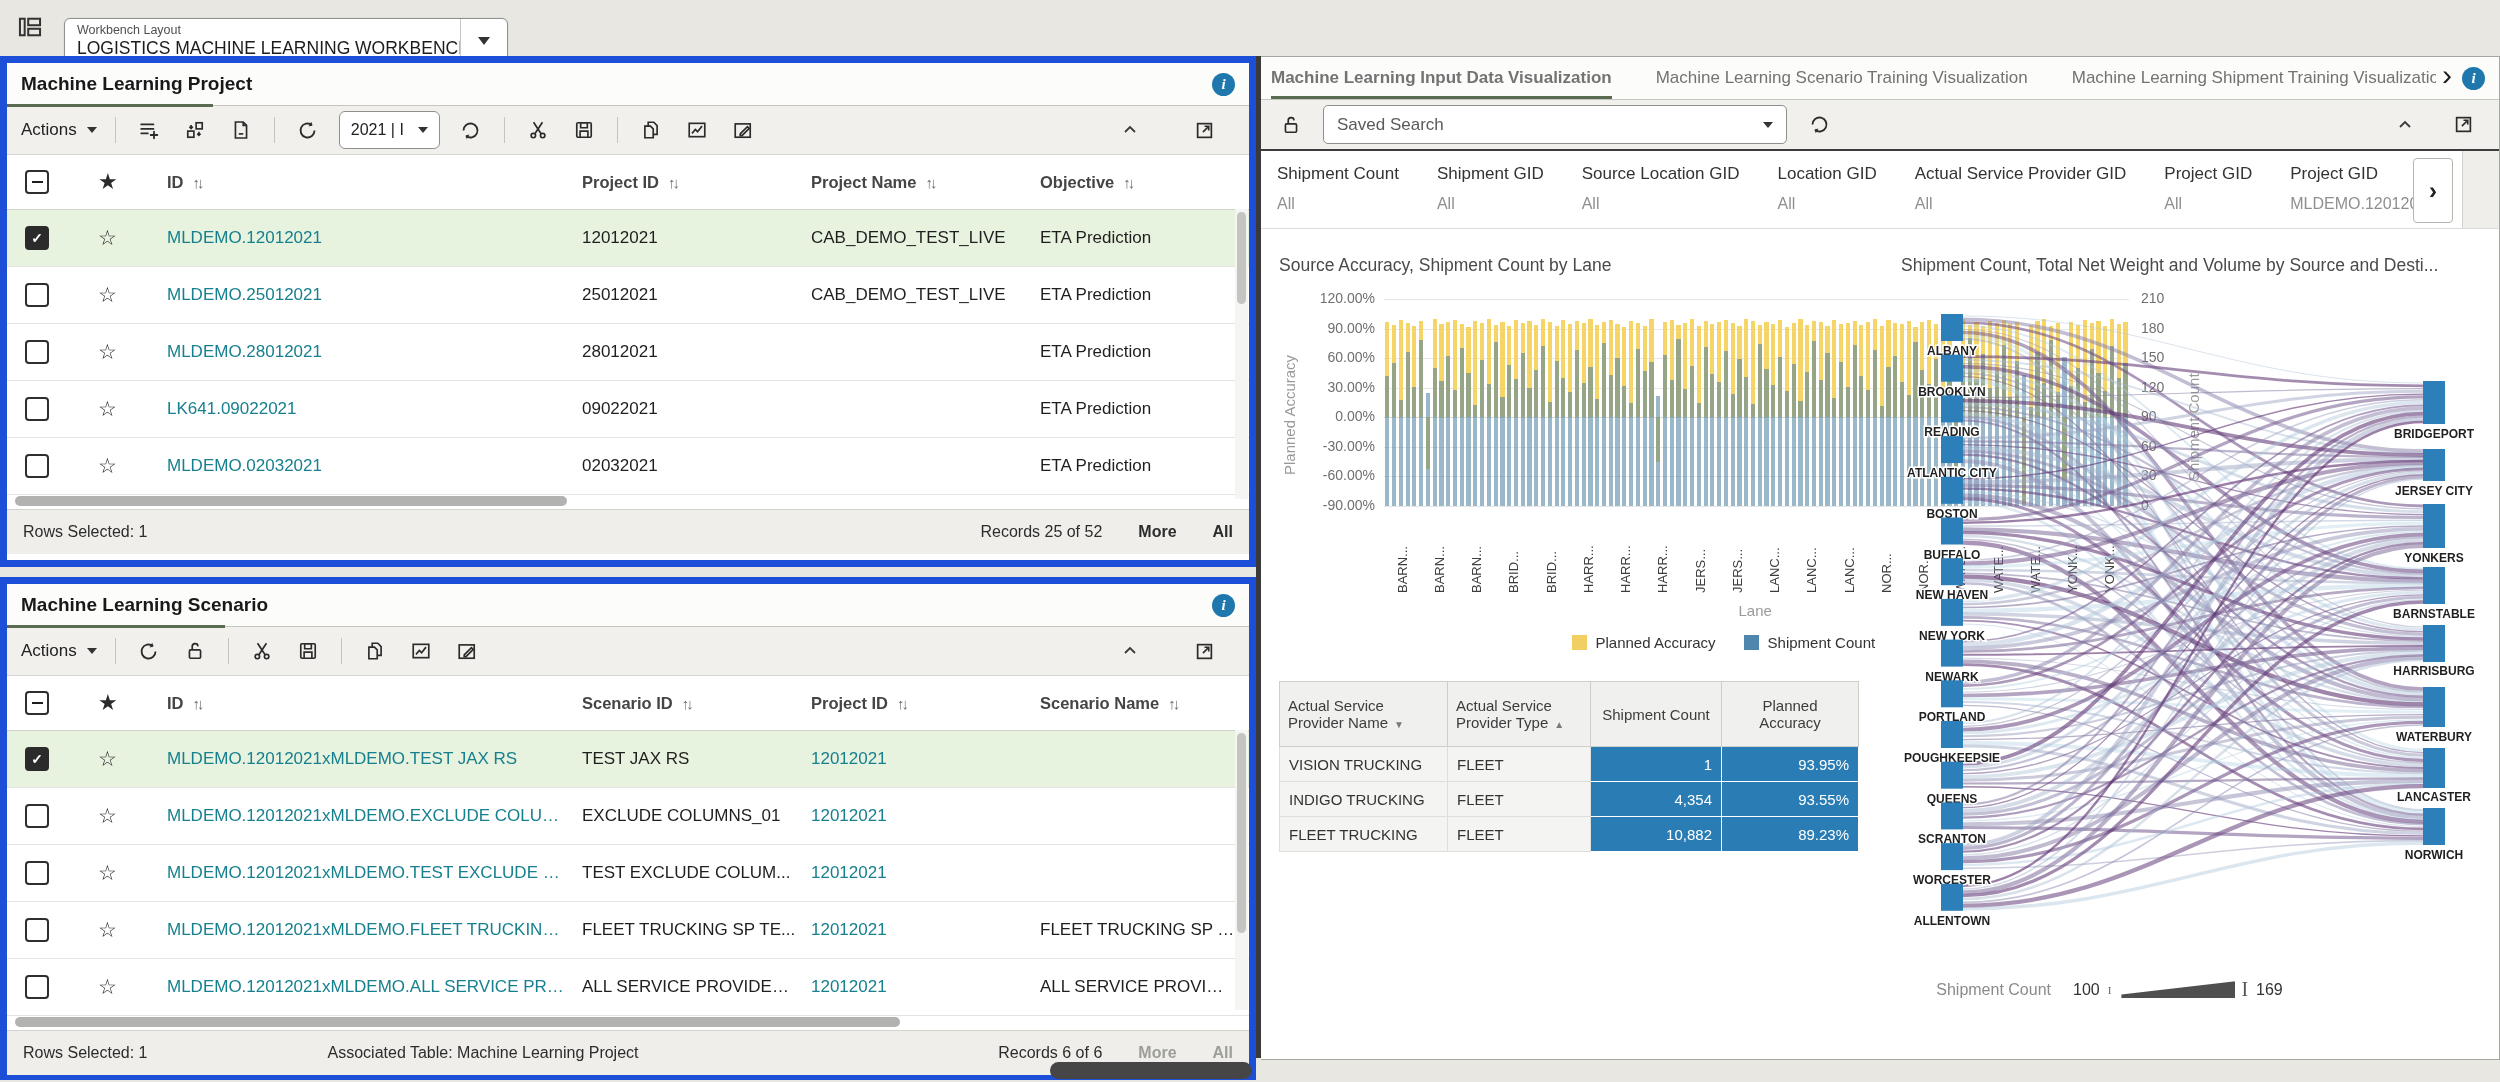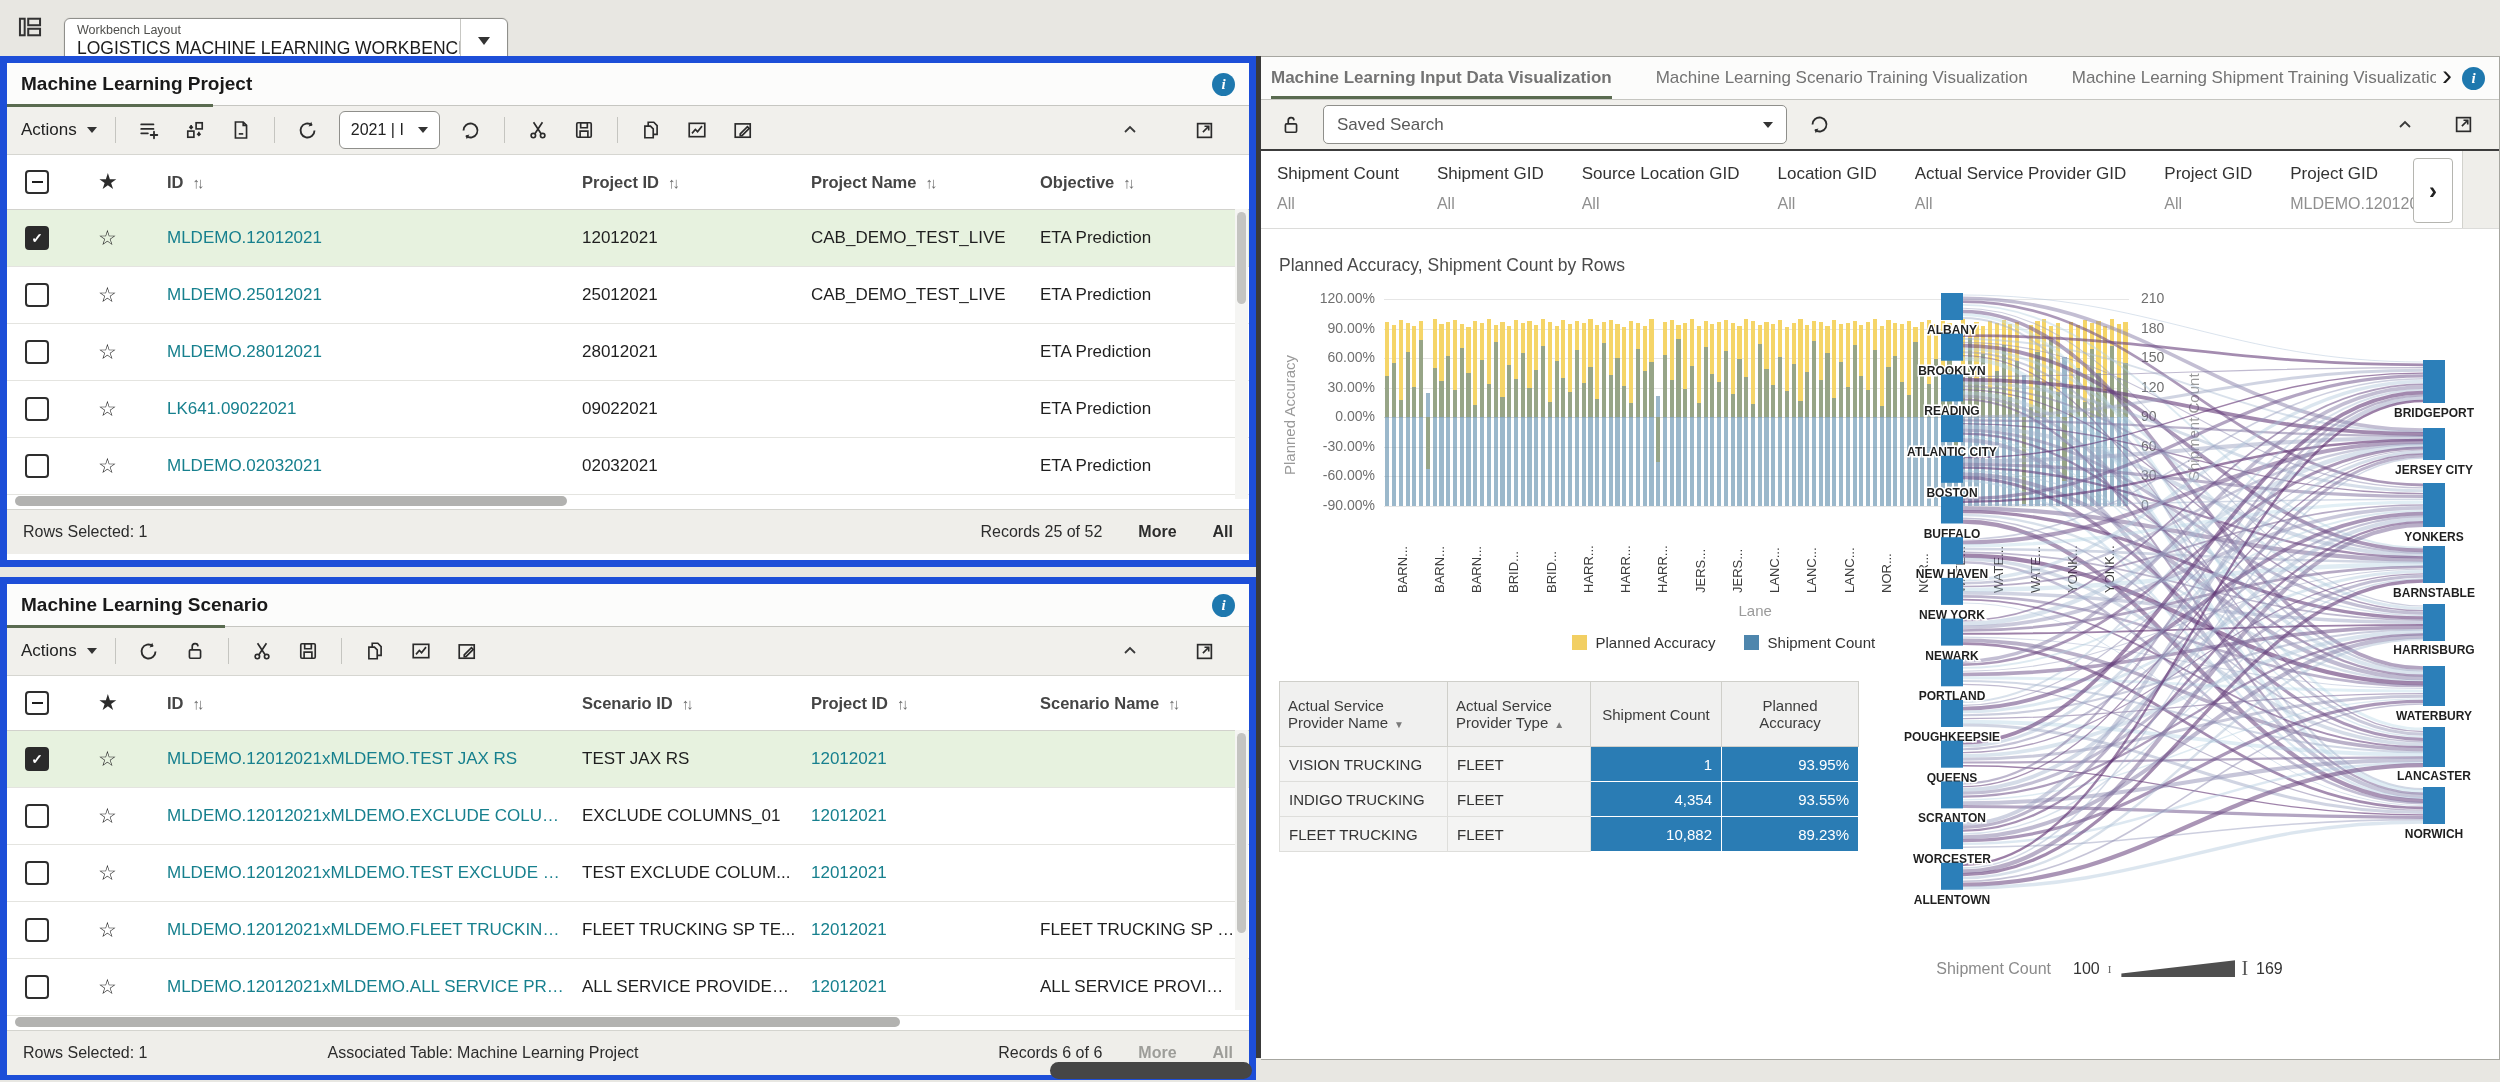--- a/index.html
+++ b/index.html
@@ -571,21 +571,21 @@
           </div>
           <div class="filter trunc">
             <div class="fl">Project GID</div>
             <div class="fv">MLDEMO.120120</div>
           </div>
           <div class="filters-next">›</div>
       </div>
       <div class="viz">
 
         <div class="combo-card">
-          <div class="viz-title">Planned Accuracy, Shipment Count by Rows</div>
+          <div class="viz-title">Source Accuracy, Shipment Count by Lane</div>
           <div class="combo-chart" id="combo-chart">
               <div class="gline" style="left: 105px; top: 17px; width: 745px;"></div>
               <span class="tickL" style="left: 0px; top: 8px;">120.00%</span>
               <span class="tickR" style="left: 862px; top: 8px; text-align: center;">210</span>
               <div class="gline" style="left: 105px; top: 46.5714px; width: 745px;"></div>
               <span class="tickL" style="left: 0px; top: 37.5714px;">90.00%</span>
               <span class="tickR" style="left: 862px; top: 37.5714px;">180</span>
               <div class="gline" style="left: 105px; top: 76.1429px; width: 745px;"></div>
               <span class="tickL" style="left: 0px; top: 67.1429px;">60.00%</span>
               <span class="tickR" style="left: 862px; top: 67.1429px;">150</span>
@@ -887,20 +887,21 @@
                   <td class="plain">FLEET TRUCKING</td>
                   <td class="plain">FLEET</td>
                   <td class="blue">10,882</td>
                   <td class="blue">89.23%</td>
                 </tr>
               </tbody>
             </table>
         </div>
 
         <div class="sankey-card">
+          <div class="viz-title">Shipment Count, Total Net Weight and Volume by Source and Desti...</div>
           <svg id="sankey" width="560" height="662" style="overflow:visible;margin-top:18px;">
               <path d="M62 22 C 250 22, 330 89, 522 89" stroke="rgb(170,191,214)" stroke-width="1.00" fill="none" opacity="0.43"></path>
               <path d="M62 25.3 C 250 25.3, 330 157, 522 157" stroke="rgb(137,127,168)" stroke-width="3.61" fill="none" opacity="0.51"></path>
               <path d="M62 28.6 C 250 28.6, 330 212, 522 212" stroke="rgb(112,80,135)" stroke-width="2.77" fill="none" opacity="0.58"></path>
               <path d="M62 31.9 C 250 31.9, 330 275, 522 275" stroke="rgb(177,204,222)" stroke-width="1.94" fill="none" opacity="0.42"></path>
               <path d="M62 35.2 C 250 35.2, 330 333, 522 333" stroke="rgb(152,157,189)" stroke-width="1.10" fill="none" opacity="0.48"></path>
               <path d="M62 38.5 C 250 38.5, 330 395, 522 395" stroke="rgb(119,93,144)" stroke-width="3.71" fill="none" opacity="0.56"></path>
               <path d="M62 41.8 C 250 41.8, 330 456, 522 456" stroke="rgb(183,216,231)" stroke-width="2.87" fill="none" opacity="0.40"></path>
               <path d="M62 45.099999999999994 C 250 45.099999999999994, 330 516, 522 516" stroke="rgb(158,169,198)" stroke-width="2.03" fill="none" opacity="0.46"></path>
               <path d="M62 62.7 C 250 62.7, 330 91.78571428571429, 522 91.78571428571429" stroke="rgb(103,63,123)" stroke-width="2.82" fill="none" opacity="0.60"></path>

